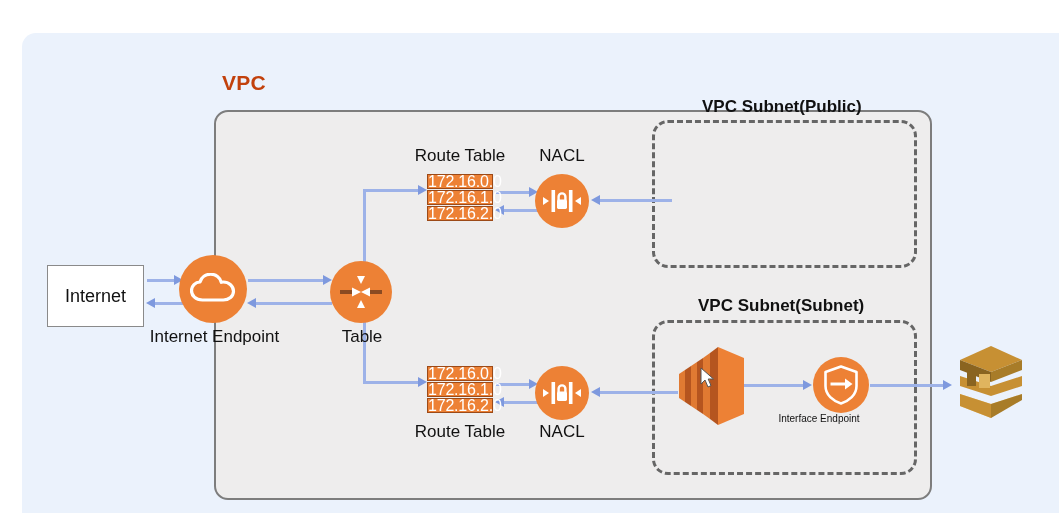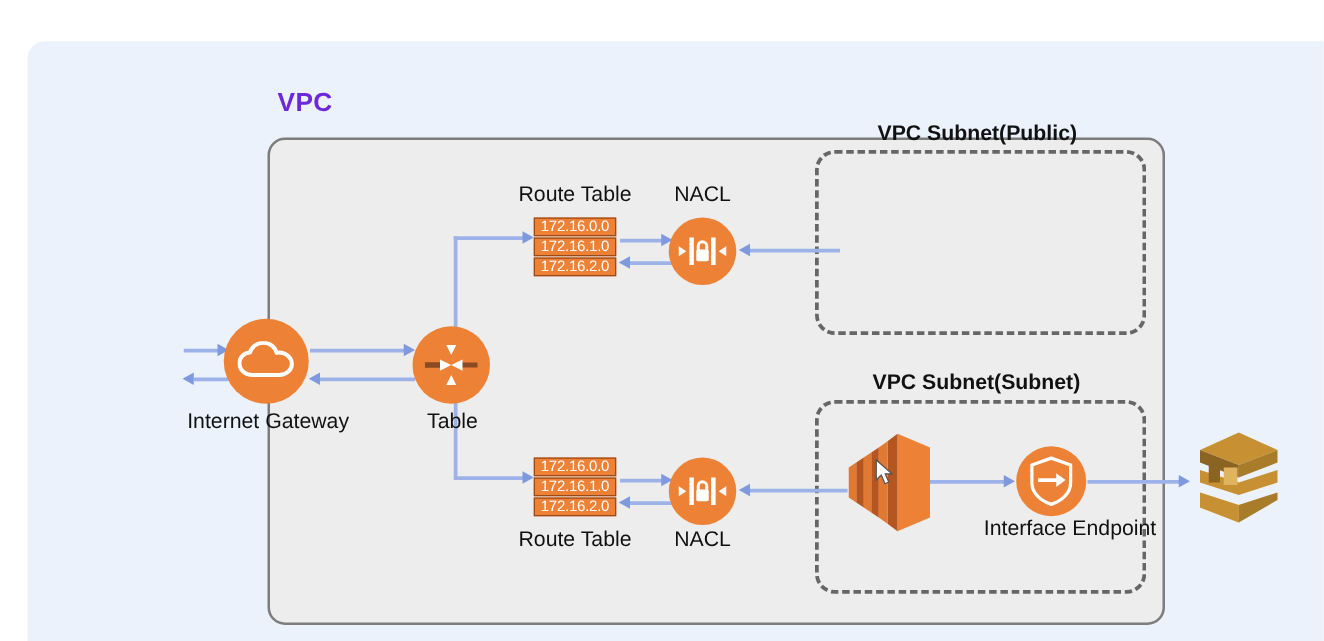--- a/index.html
+++ b/index.html
@@ -28,21 +28,21 @@
   #vpc-box {
     left: 192px; top: 77px;
     width: 718px; height: 390px;
     background: #eeeded;
     border: 2px solid #7d7d7d;
     border-radius: 14px;
     box-sizing: border-box;
   }
   #vpc-title {
     left: 200px; top: 38px;
-    font-size: 21px; font-weight: bold; color: #6d28d9;
+    font-size: 21px; font-weight: bold; color: #c2410c;
     letter-spacing: .3px;
   }
 
   
   .subnet {
     border: 3px dashed #666666;
     border-radius: 16px;
     box-sizing: border-box;
     background: transparent;
   }
@@ -84,31 +84,31 @@
   #router-icon { left: 308px; top: 228px; width: 62px; height: 62px; }
   #router-label { left: 302px; top: 294px; width: 76px; }
 
   #nacl-top-icon { left: 513px; top: 141px; width: 54px; height: 54px; }
   #nacl-top-label { left: 508px; top: 113px; width: 64px; }
 
   #nacl-bot-icon { left: 513px; top: 333px; width: 54px; height: 54px; }
   #nacl-bot-label { left: 508px; top: 389px; width: 64px; }
 
   #endpoint-icon { left: 791px; top: 324px; width: 56px; height: 56px; }
-  #endpoint-label { left: 765px; top: 380px; width: 136px; font-size: 17px; }
+  #endpoint-label { left: 729px; top: 380px; width: 136px; font-size: 10px; }
 
   
   .route-table { width: 66px; }
   .rt-row {
     height: 15px;
     background: #ED8135;
     border: 1px solid #9c4a18;
     box-sizing: border-box;
     color: #ffffff;
-    font-size: 12px;
+    font-size: 16px;
     line-height: 13px;
     text-align: center;
     letter-spacing: -.2px;
     margin-bottom: 1px;
   }
   .rt-row:last-child { margin-bottom: 0; }
   #rt-top { left: 405px; top: 141px; }
   #rt-top-label { left: 388px; top: 113px; width: 100px; }
   #rt-bot { left: 405px; top: 333px; }
   #rt-bot-label { left: 388px; top: 389px; width: 100px; }
@@ -177,27 +177,28 @@
 
   <div class="abs arrow-line h-line" style="left:578px; top:358px; width:78px;"></div>
   <div class="abs arrow-head left" style="left:569px; top:354px;"></div>
 
   <div class="abs arrow-line h-line" style="left:722px; top:351px; width:62px;"></div>
   <div class="abs arrow-head right" style="left:781px; top:347px;"></div>
 
   <div class="abs arrow-line h-line" style="left:848px; top:351px; width:76px;"></div>
   <div class="abs arrow-head right" style="left:921px; top:347px;"></div>
 
+  <div class="abs" id="internet-box">Internet</div>
 
   <div class="abs circle-icon" id="igw-icon">
     <svg width="46" height="32" viewBox="0 0 46 32" aria-hidden="true">
       <path d="M12.5 27 C5.6 27 1.5 22.6 1.5 17.6 C1.5 12.9 5.3 9.2 10 9.0 C11.3 4.3 15.7 1.2 20.7 1.2 C25.8 1.2 30.2 4.6 31.3 9.3 C31.9 9.1 32.6 9.0 33.3 9.0 C39.0 9.0 43.5 13.2 43.5 18.2 C43.5 23.2 39.0 27 33.3 27 Z" fill="none" stroke="#ffffff" stroke-width="3.2" stroke-linejoin="round"></path>
     </svg>
   </div>
-  <div class="abs node-label" id="igw-label">Internet Gateway</div>
+  <div class="abs node-label" id="igw-label">Internet Endpoint</div>
 
   <div class="abs circle-icon" id="router-icon">
     <svg width="56" height="56" viewBox="0 0 56 56" aria-hidden="true">
 
       <rect x="7" y="26" width="14" height="4" fill="#8a4a22"></rect>
       <polygon points="19,23.5 28,28 19,32.5" fill="#ffffff"></polygon>
       <rect x="7" y="26" width="12" height="4" fill="#8a4a22"></rect>
 
       <rect x="35" y="26" width="14" height="4" fill="#8a4a22"></rect>
       <polygon points="37,23.5 28,28 37,32.5" fill="#ffffff"></polygon>

